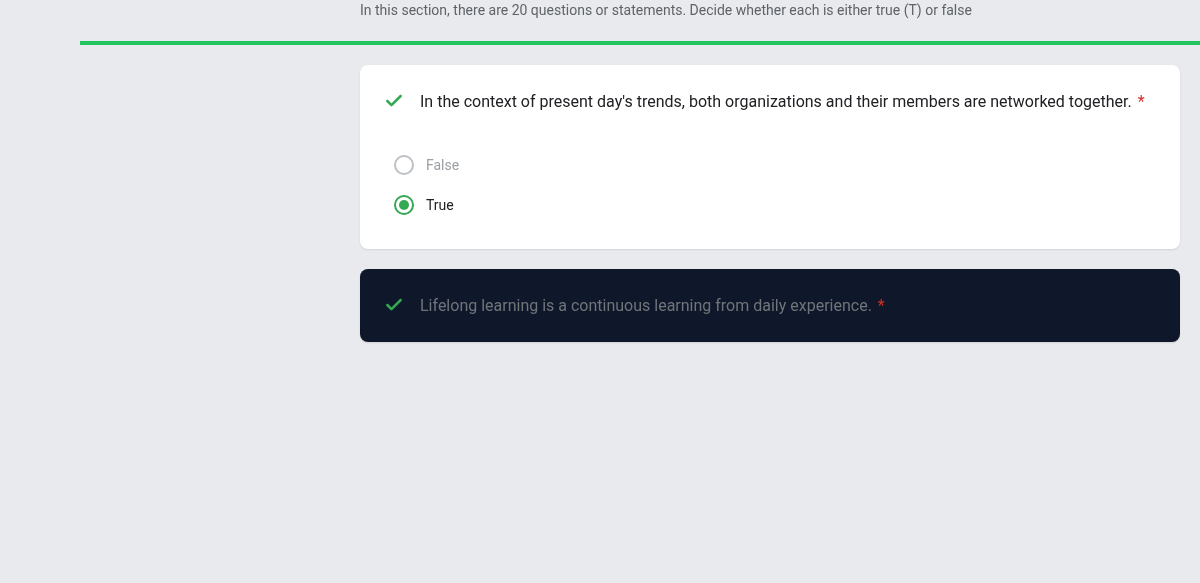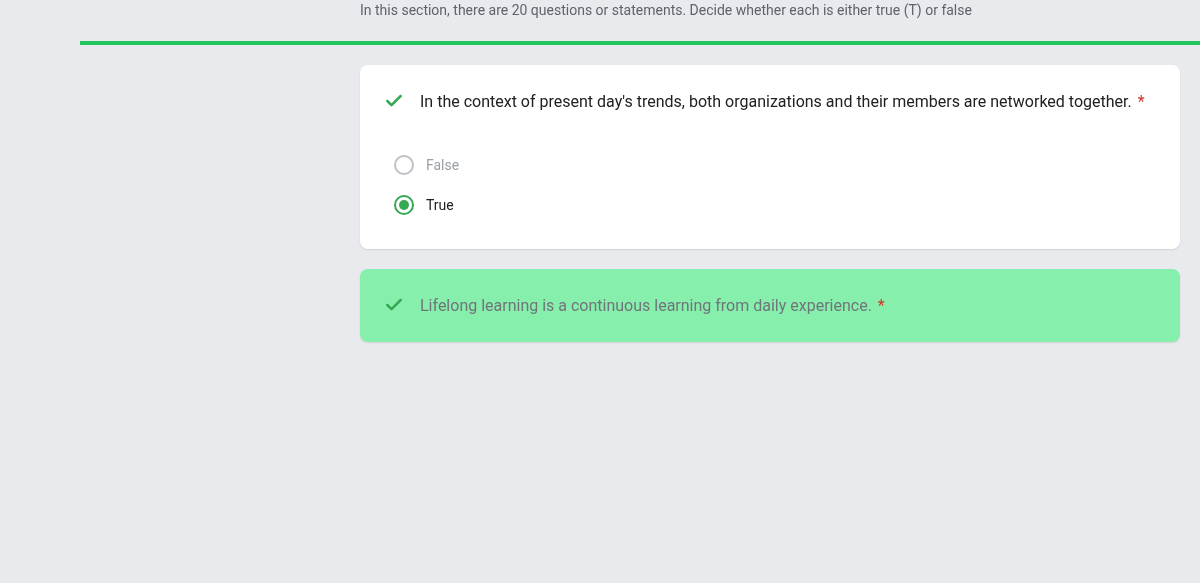--- a/index.html
+++ b/index.html
@@ -104,21 +104,21 @@
       color: #202124;
       font-size: 14px;
     }
     .option.disabled .radio {
       border-color: #bdc1c6;
     }
     .option.disabled .option-label {
       color: #9aa0a6;
     }
     .next-question {
-      background: #86efac;
+      background: #0f172a;
       border-radius: 8px;
       margin: 20px 20px 0 280px;
       padding: 24px;
       box-shadow: 0 1px 2px rgba(0,0,0,0.1);
     }
     .next-question .question-header {
       margin-bottom: 0;
     }
     .next-question .question-text {
       color: #70757a;

